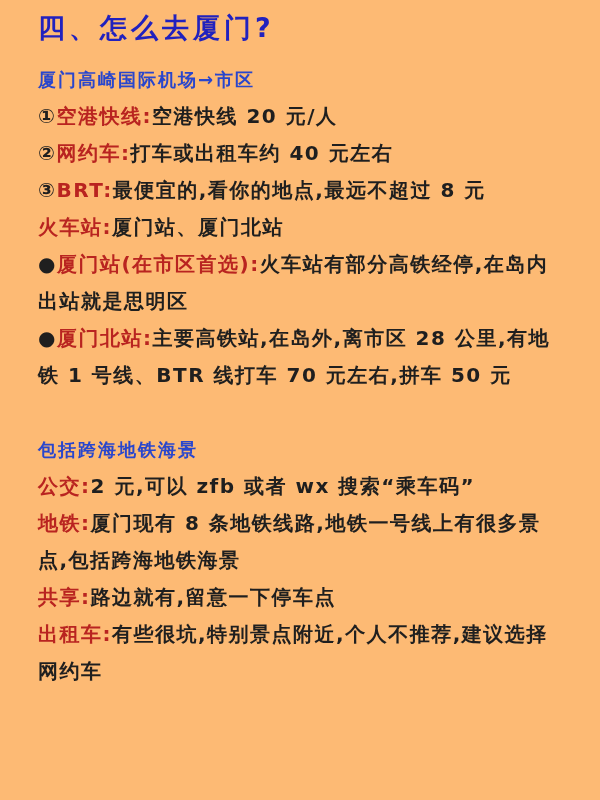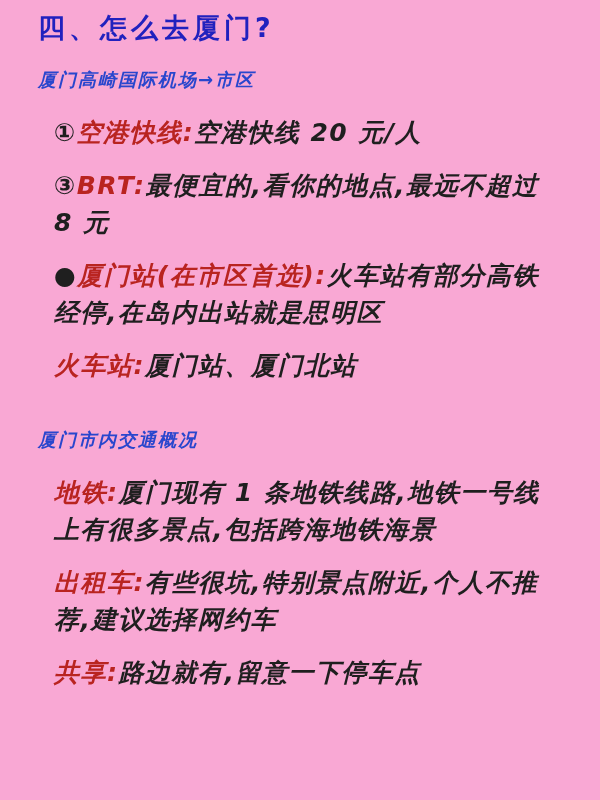--- a/index.html
+++ b/index.html
@@ -12,43 +12,43 @@
     height: 800px;
     overflow: hidden;
     font-family: "DejaVu Sans", sans-serif;
     color: #1f1f1f;
   }
   .page {
     box-sizing: border-box;
     width: 600px;
     height: 800px;
     padding: 8px 34px 0 38px;
-    background: #f9a8d4;
+    background: #fdba74;
   }
   .doc-title {
     margin: 0 0 13px 0;
     font-size: 27px;
     font-weight: bold;
     letter-spacing: 4px;
     line-height: 40px;
     color: #2121be;
   }
-  .section { margin: 0; font-style: italic; }
+  .section { margin: 0; }
   .section + .section { margin-top: 37px; }
   .section-heading {
     margin: 0;
     font-size: 18px;
     font-weight: bold;
     letter-spacing: 2px;
     line-height: 37px;
     color: #2946cd;
   }
   .item {
-    margin: 16px;
-    font-size: 25px;
+    margin: 0;
+    font-size: 20px;
     font-weight: 600;
     letter-spacing: 1.5px;
     line-height: 37px;
     color: #1f1f1f;
     word-break: break-all;
   }
   .item .prefix { color: #1f1f1f; }
   .item .label  { color: #b92420; font-weight: bold; }
   .item .text   { color: #1f1f1f; }
 </style>
@@ -59,37 +59,46 @@
 
   <h1 class="doc-title">四、怎么去厦门?</h1>
 
   <div class="section">
     <h2 class="section-heading">厦门高崎国际机场→市区</h2>
 
     <p class="item">
       <span class="prefix">①</span><span class="label">空港快线:</span><span class="text">空港快线 20 元/人</span>
     </p>
     <p class="item">
+      <span class="prefix">②</span><span class="label">网约车:</span><span class="text">打车或出租车约 40 元左右</span>
+    </p>
+    <p class="item">
       <span class="prefix">③</span><span class="label">BRT:</span><span class="text">最便宜的,看你的地点,最远不超过 8 元</span>
+    </p>
+    <p class="item">
+      <span class="prefix"></span><span class="label">火车站:</span><span class="text">厦门站、厦门北站</span>
     </p>
     <p class="item">
       <span class="prefix">●</span><span class="label">厦门站(在市区首选):</span><span class="text">火车站有部分高铁经停,在岛内出站就是思明区</span>
     </p>
     <p class="item">
-      <span class="prefix"></span><span class="label">火车站:</span><span class="text">厦门站、厦门北站</span>
+      <span class="prefix">●</span><span class="label">厦门北站:</span><span class="text">主要高铁站,在岛外,离市区 28 公里,有地铁 1 号线、BTR 线打车 70 元左右,拼车 50 元</span>
     </p>
   </div>
 
   <div class="section">
-    <h2 class="section-heading">厦门市内交通概况</h2>
+    <h2 class="section-heading">包括跨海地铁海景</h2>
 
     <p class="item">
-      <span class="prefix"></span><span class="label">地铁:</span><span class="text">厦门现有 1 条地铁线路,地铁一号线上有很多景点,包括跨海地铁海景</span>
+      <span class="prefix"></span><span class="label">公交:</span><span class="text">2 元,可以 zfb 或者 wx 搜索“乘车码”</span>
+    </p>
+    <p class="item">
+      <span class="prefix"></span><span class="label">地铁:</span><span class="text">厦门现有 8 条地铁线路,地铁一号线上有很多景点,包括跨海地铁海景</span>
+    </p>
+    <p class="item">
+      <span class="prefix"></span><span class="label">共享:</span><span class="text">路边就有,留意一下停车点</span>
     </p>
     <p class="item">
       <span class="prefix"></span><span class="label">出租车:</span><span class="text">有些很坑,特别景点附近,个人不推荐,建议选择网约车</span>
-    </p>
-    <p class="item">
-      <span class="prefix"></span><span class="label">共享:</span><span class="text">路边就有,留意一下停车点</span>
     </p>
   </div>
 
 </div>
 
 </body></html>

